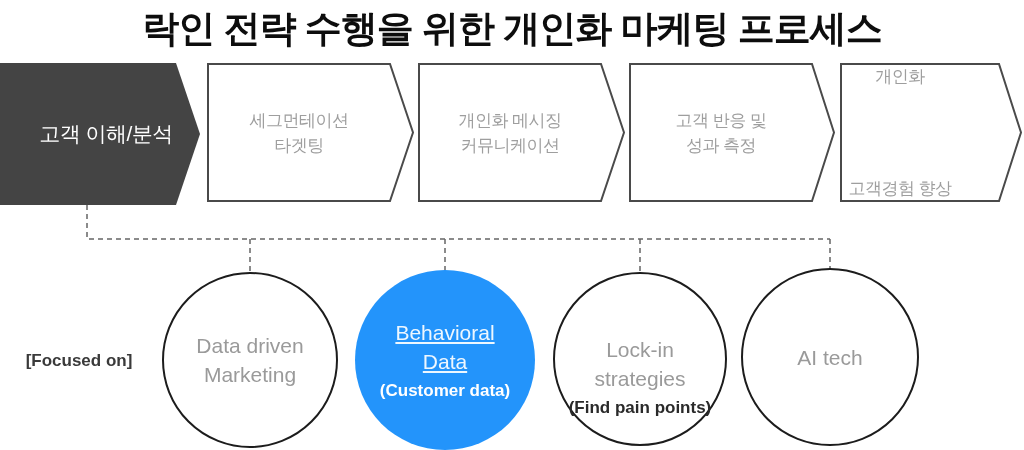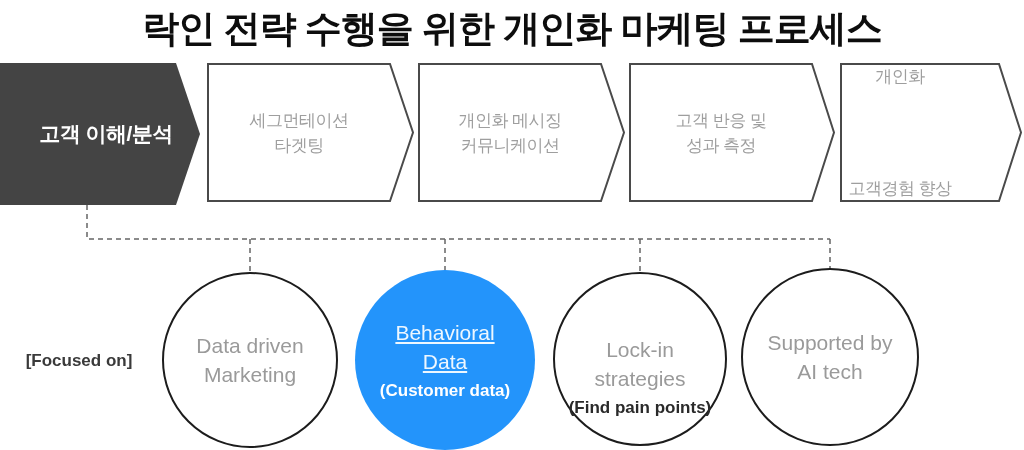--- a/index.html
+++ b/index.html
@@ -11,21 +11,21 @@
     position:absolute;top:0;left:0;right:0;height:58px;
     display:flex;align-items:center;justify-content:center;
     font-size:37px;font-weight:800;color:#0d0d0d;letter-spacing:-1px;
     white-space:nowrap;
   }
   svg.graphic{position:absolute;left:0;top:0;}
   .lbl{
     position:absolute;display:flex;flex-direction:column;
     align-items:center;justify-content:center;text-align:center;
   }
-  .step1-label{color:#ffffff;font-weight:700;font-size:21px;letter-spacing:-0.5px;margin-left:34px;}
+  .step1-label{color:#ffffff;font-weight:400;font-size:21px;letter-spacing:-0.5px;margin-left:34px;}
   .step-line{color:#9e9e9e;font-size:17px;line-height:25px;letter-spacing:-0.5px;}
   .circle-line{color:#9a9a9a;font-size:21px;line-height:29px;}
   .circle-line.on-blue{color:rgba(255,255,255,0.92);text-decoration:underline;}
   .circle-sub{font-size:17px;font-weight:700;line-height:22px;margin-top:4px;color:#2a2a2a;}
   .circle-sub.on-blue{color:#ffffff;}
   .focused{
     position:absolute;left:14px;top:349px;width:130px;height:24px;
     display:flex;align-items:center;justify-content:center;
     font-size:17px;font-weight:600;color:#3a3a3a;
   }
@@ -90,17 +90,16 @@
     <span class="circle-sub on-blue">(Customer data)</span>
   </div>
 
   <div class="lbl" style="left:554px;top:291px;width:172px;height:172px;">
     <span class="circle-line">Lock-in</span>
     <span class="circle-line">strategies</span>
     <span class="circle-sub">(Find pain points)</span>
   </div>
 
   <div class="lbl" style="left:742px;top:269px;width:176px;height:176px;">
-    <span class="circle-line">Supported by</span>
     <span class="circle-line">AI tech</span>
   </div>
 
 </div>
 
 </body></html>

